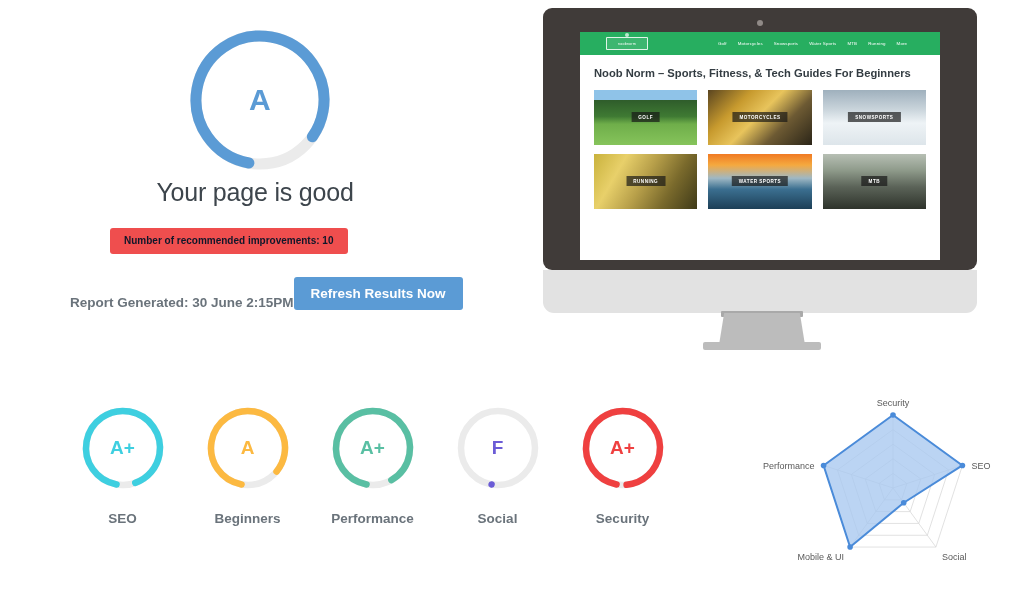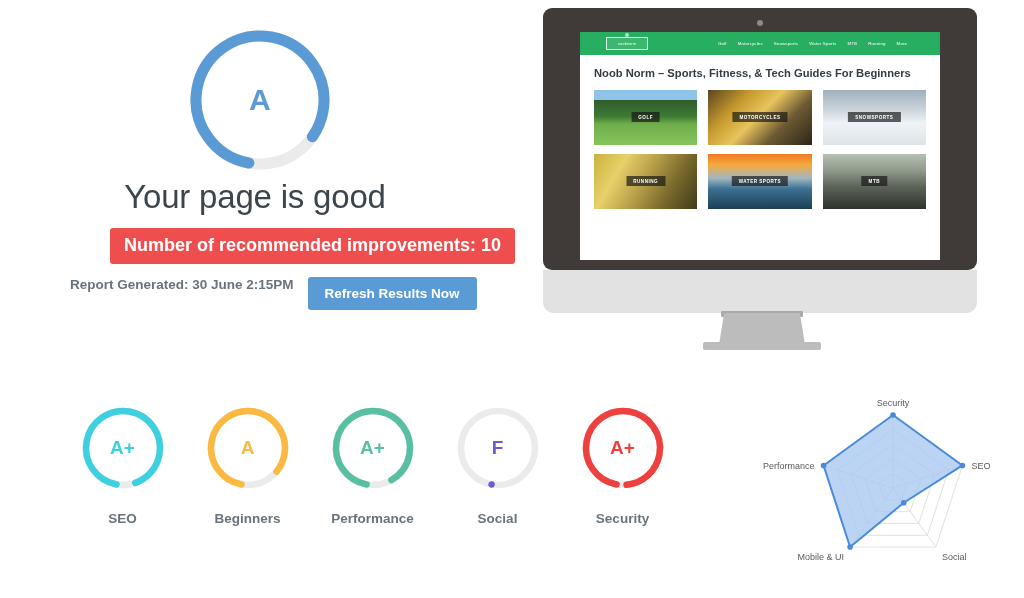--- a/index.html
+++ b/index.html
@@ -44,46 +44,45 @@
     font-weight: 700;
     letter-spacing: .5px;
   }
 
   #headline {
     position: absolute;
     left: 0;
     top: 178px;
     width: 510px;
     text-align: center;
-    font-size: 33px;
+    font-size: 25px;
     font-weight: 400;
     color: #3d454c;
     letter-spacing: -0.2px;
   }
 
   #improvements-badge {
     position: absolute;
     left: 110px;
     top: 228px;
     background: #ef4e4e;
-    color: #ffffff;
-    font-size: 18px;
+    color: #0f172a;
+    font-size: 10px;
     font-weight: 600;
     padding: 7px 14px 8px 14px;
     border-radius: 3px;
     white-space: nowrap;
   }
 
   #report-row {
     position: absolute;
     left: 70px;
     top: 277px;
     display: flex;
-    align-items: flex-start;
-    gap: 14px;
+    align-items: flex-end;
   }
   #report-generated {
     font-size: 13.5px;
     font-weight: 700;
     color: #6a737b;
     white-space: nowrap;
   }
   #refresh-button {
     background: #5b9bd5;
     color: #fff;

